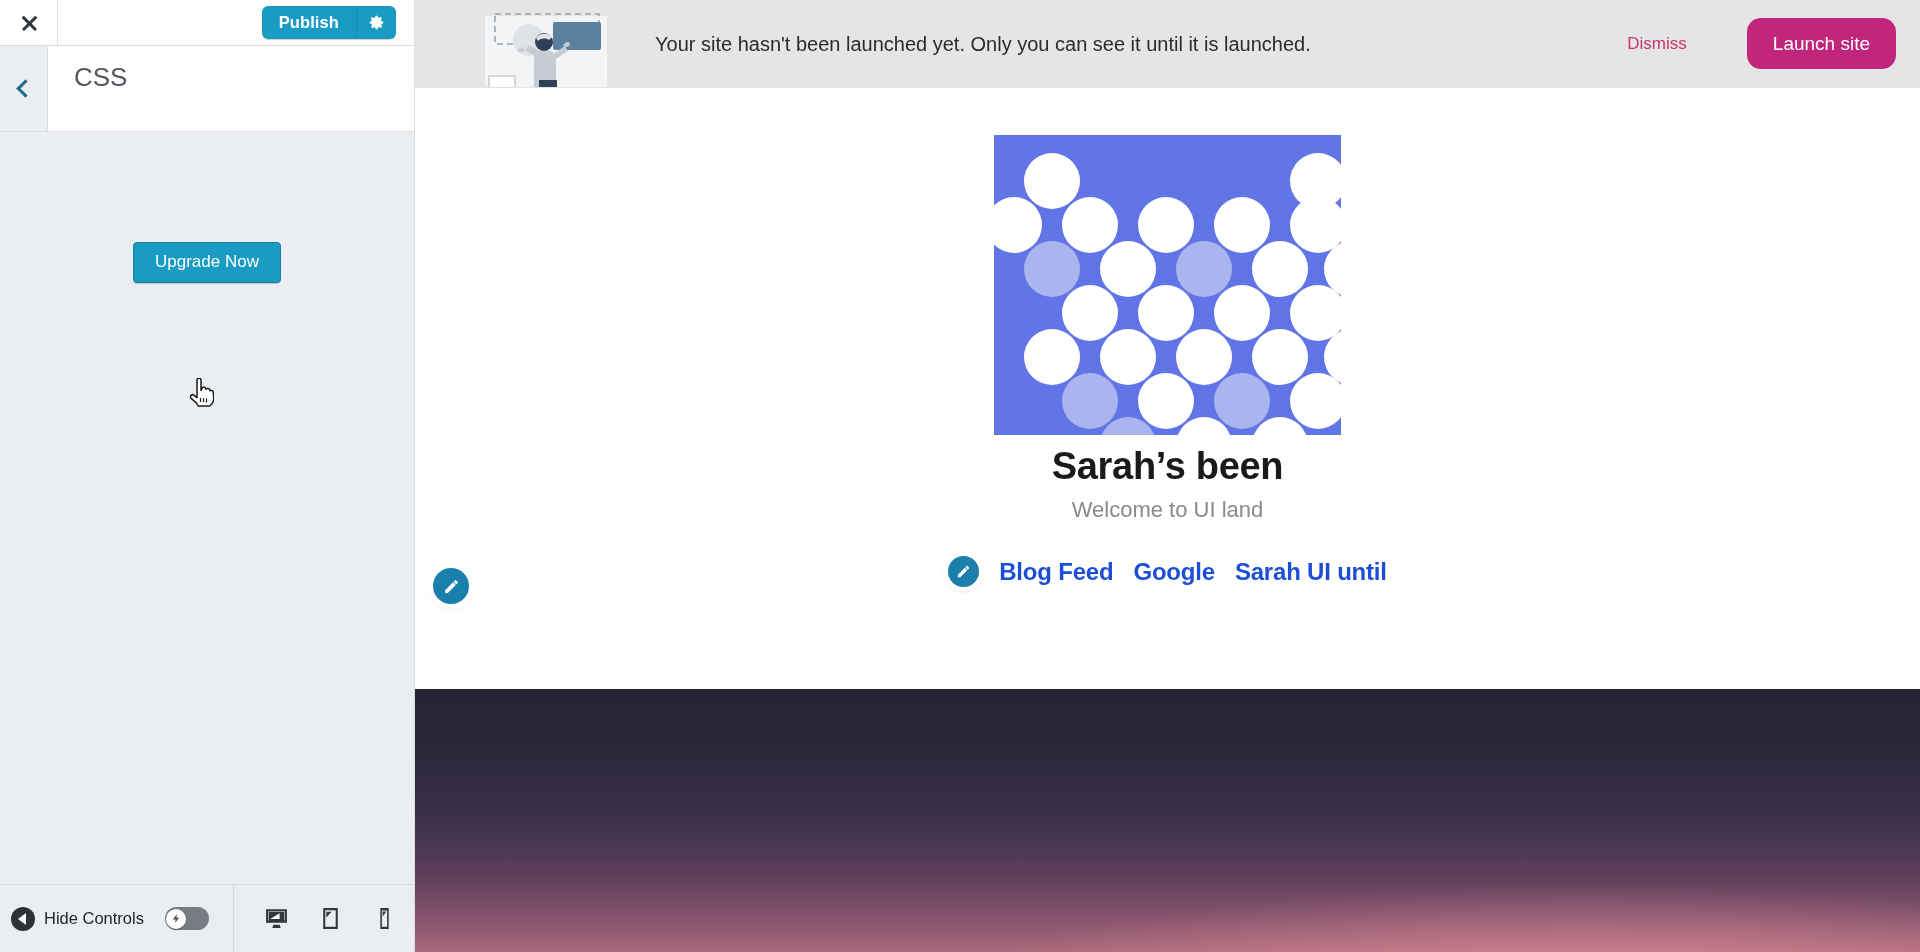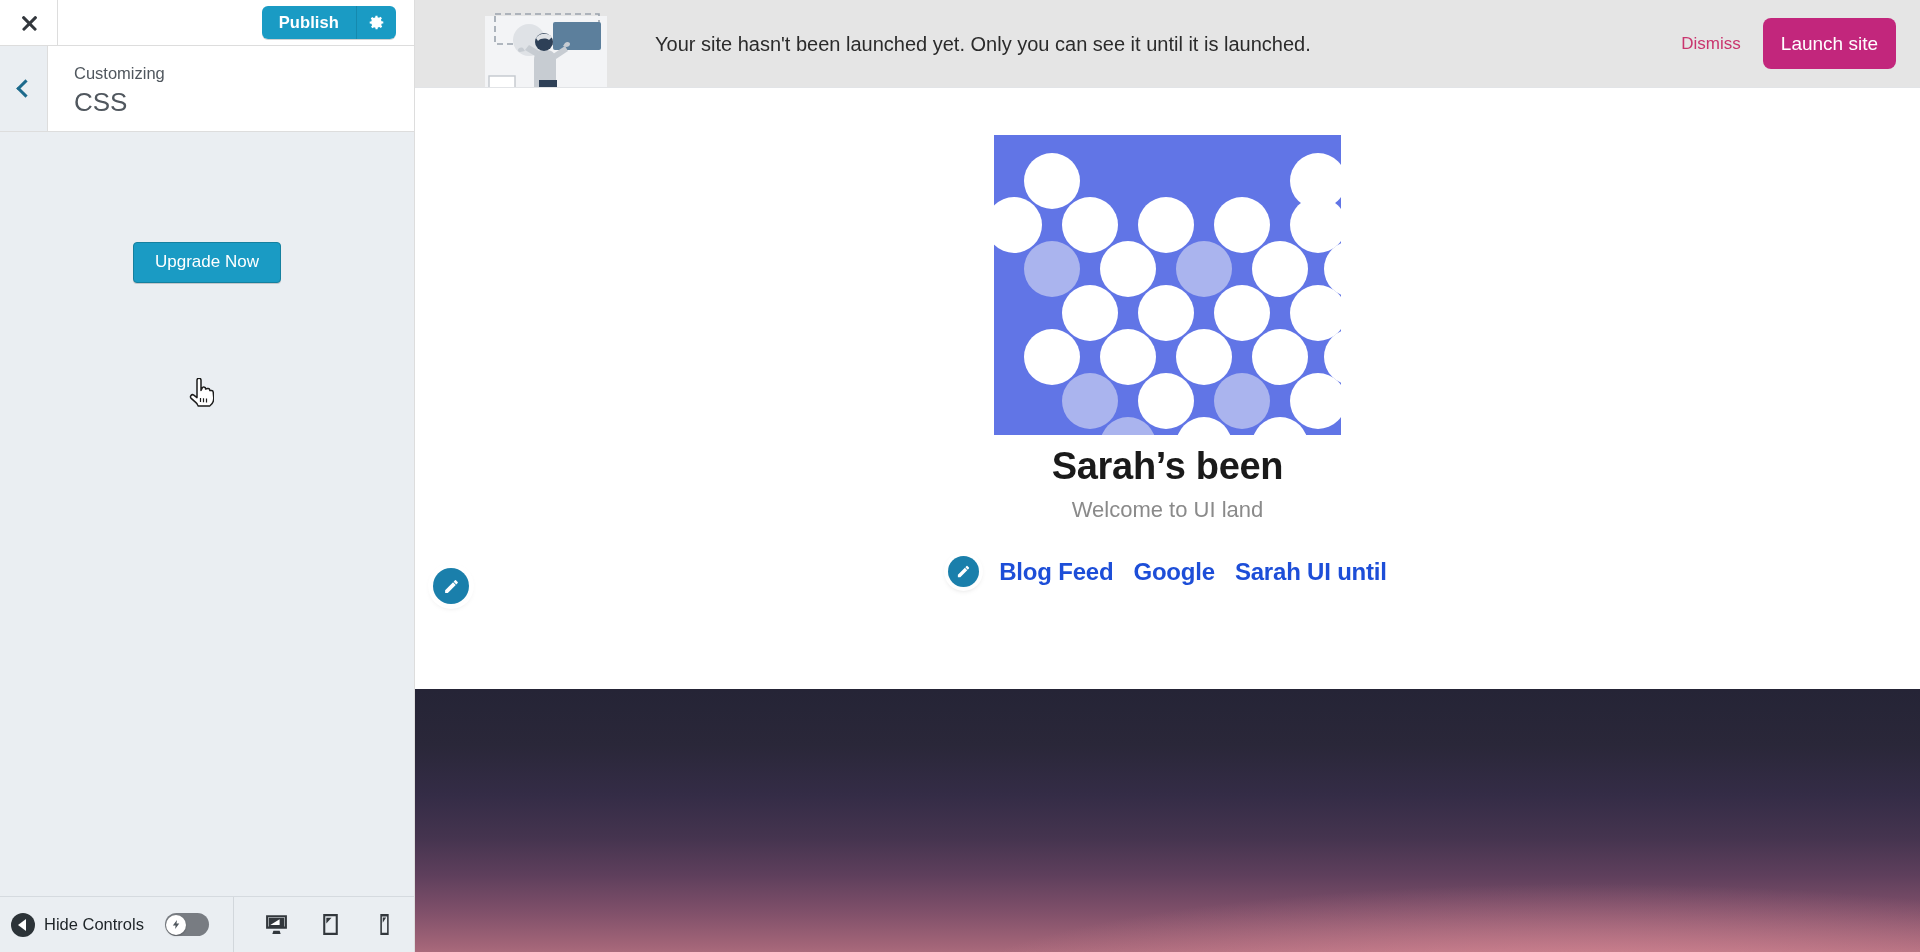--- a/index.html
+++ b/index.html
@@ -158,21 +158,21 @@
   .cursor-hand {
     position: absolute;
     left: 188px; top: 378px;
     width: 26px; height: 32px;
     pointer-events: none;
     z-index: 60;
   }
 
   
   .cust-footer {
-    height: 56px;
+    height: 68px;
     background: #eaeef2;
     border-top: 1px solid #d5dadf;
     display: flex;
     align-items: center;
   }
   .hide-controls {
     display: flex;
     align-items: center;
     gap: 9px;
     padding-left: 11px;
@@ -260,32 +260,32 @@
   .banner-msg {
     flex: 1;
     font-size: 20px;
     color: #2b2b2b;
     padding-left: 28px;
     line-height: 1.3;
   }
   .dismiss-link {
     color: #c9356e;
     font-size: 17px;
-    margin-right: 22px;
+    margin-right: 60px;
     cursor: pointer;
     white-space: nowrap;
   }
   .launch-btn {
     background: #c2267c;
     color: #fff;
     border: none;
-    border-radius: 8px;
+    border-radius: 14px;
     font-family: "Liberation Sans", sans-serif;
     font-size: 19px;
-    padding: 0 18px;
+    padding: 0 26px;
     height: 51px;
     margin-right: 24px;
     cursor: pointer;
     white-space: nowrap;
   }
 
   
   .site {
     position: relative;
     height: 864px;
@@ -397,21 +397,20 @@
           </svg>
         </div>
       </div>
     </div>
 
     <div class="panel-header">
       <div class="back-col">
         <span class="chev-left"></span>
       </div>
       <div class="panel-titles">
-        <div class="panel-sub">Customizing</div>
         <div class="panel-title">CSS</div>
       </div>
     </div>
 
     <div class="panel-body">
       <button class="upgrade-btn">Upgrade Now</button>
     </div>
 
     <svg class="cursor-hand" viewBox="0 0 26 32">
       <path d="M9 2.2c0-1.1.9-2 2-2s2 .9 2 2v10.3l1.1-2.4c.4-.9 1.5-1.3 2.4-.9.8.3 1.2 1.1 1.1 1.9l2-.5c1-.2 2 .4 2.2 1.4l.1.6 1.3-.2c1-.1 1.9.6 2 1.6l.5 5.1c.3 3.2-1 6.4-3.5 8.4l-.8.6H10.3l-.6-1.1c-.5-1-1.2-1.9-2-2.6l-4.5-4c-.9-.8-1-2.1-.2-3 .7-.8 1.9-.9 2.8-.3L9 19.6V2.2z" fill="#ffffff" stroke="#1c1c1c" stroke-width="1.5" stroke-linejoin="round"></path>

